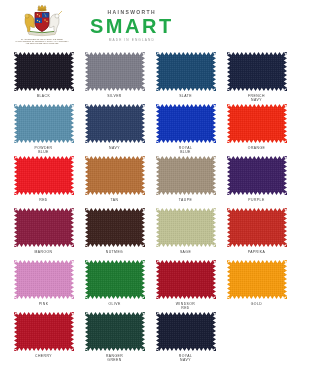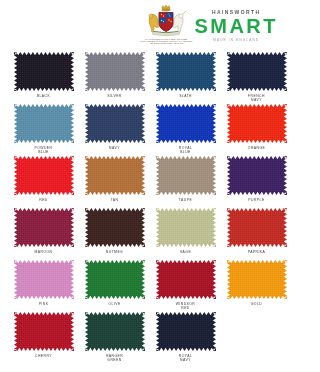--- a/index.html
+++ b/index.html
@@ -13,23 +13,24 @@
     font-family: "Liberation Sans", sans-serif;
     overflow: hidden;
     position: relative;
   }
 
   
   .header {
     height: 52px;
     display: flex;
     align-items: flex-start;
-    justify-content: flex-end;
+    justify-content: flex-start;
     padding: 4px 12px 0 14px;
     box-sizing: border-box;
+    gap: 20px;
   }
 
   .crest {
     width: 56px;
     height: 46px;
     display: flex;
     flex-direction: column;
     align-items: center;
     justify-content: flex-start;
   }

